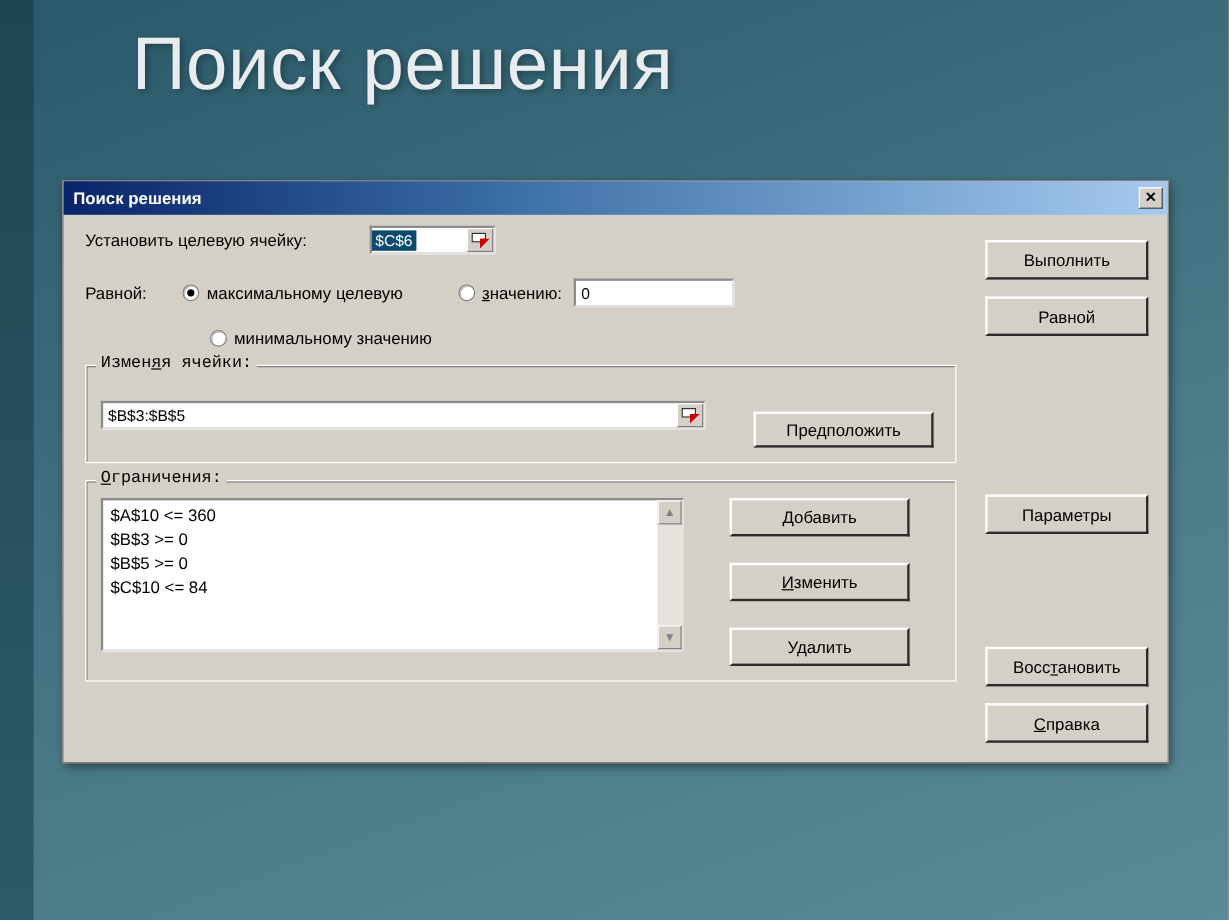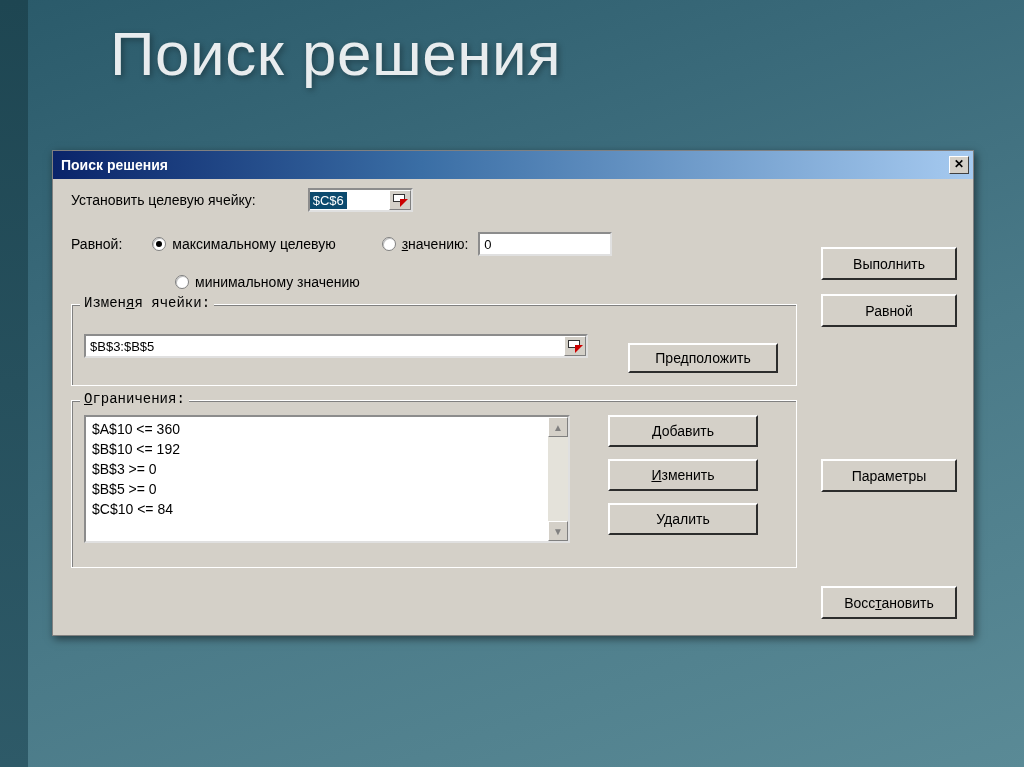--- a/index.html
+++ b/index.html
@@ -209,21 +209,21 @@
     display:flex; align-items:center; justify-content:center;
     color:#808080;
     font-size:10px;
     cursor:pointer;
   }
   .mid-btns {
     position: absolute;
     left: 536px;
     display: flex;
     flex-direction: column;
-    gap: 12px;
+    gap: 22px;
   }
   .mid-btns .btn { width: 150px; height: 32px; }
 </style>
 </head>
 <body>
 
 <div class="slide-accent-left"></div>
 <div class="slide-title">Поиск решения</div>
 
 <div class="dialog">
@@ -270,21 +270,20 @@
         </span>
         <button class="btn" style="width:150px;height:30px;margin-top:24px;">Предположить</button>
       </div>
     </div>
 
     <div class="fieldset" style="width:726px; position:relative; height:168px;">
       <span class="legend"><span class="und">О</span>граничения:</span>
       <div class="listbox">
         <div class="list-content">
           <div>$A$10 &lt;= 360</div>
-          <div>$B$10 &lt;= 192</div>
           <div>$B$3 &gt;= 0</div>
           <div>$B$5 &gt;= 0</div>
           <div>$C$10 &lt;= 84</div>
         </div>
         <div class="vscroll">
           <div class="arr">▲</div>
           <div class="arr">▼</div>
         </div>
       </div>
       <div class="mid-btns" style="top:14px;">
@@ -294,16 +293,17 @@
       </div>
     </div>
 
     <div class="right-col">
       <button class="btn">Выполнить</button>
       <button class="btn">Равной</button>
       <div class="spacer-big"></div>
       <button class="btn">Параметры</button>
       <div class="spacer-med"></div>
       <button class="btn tight">Восс<span class="und">т</span>ановить</button>
+      <button class="btn"><span class="und">С</span>правка</button>
     </div>
 
   </div>
 </div>
 
 </body></html>

